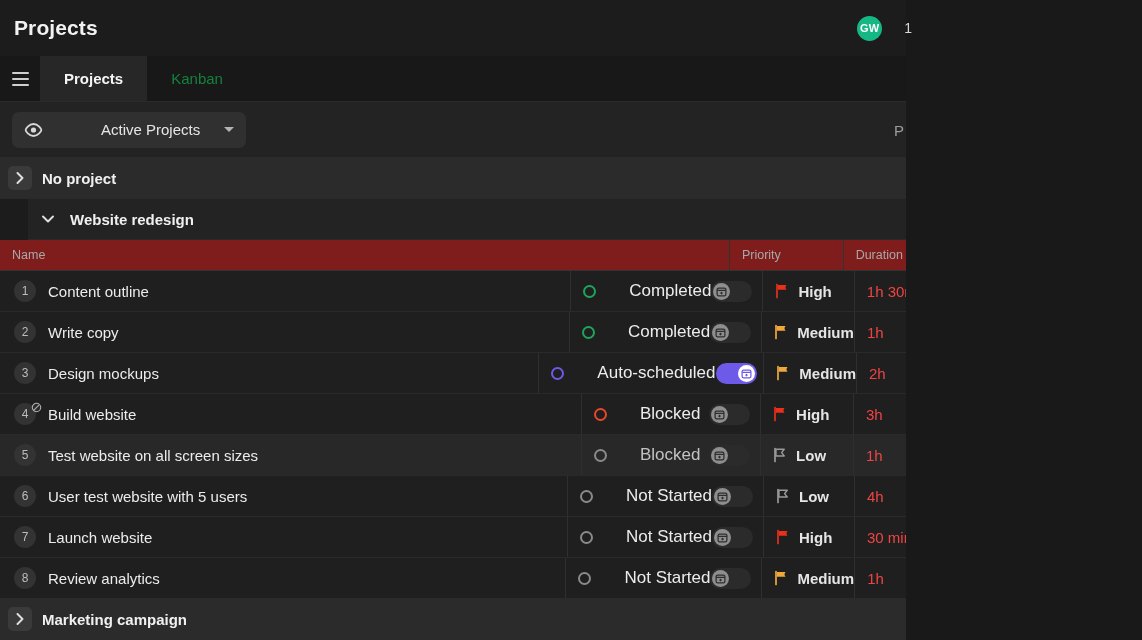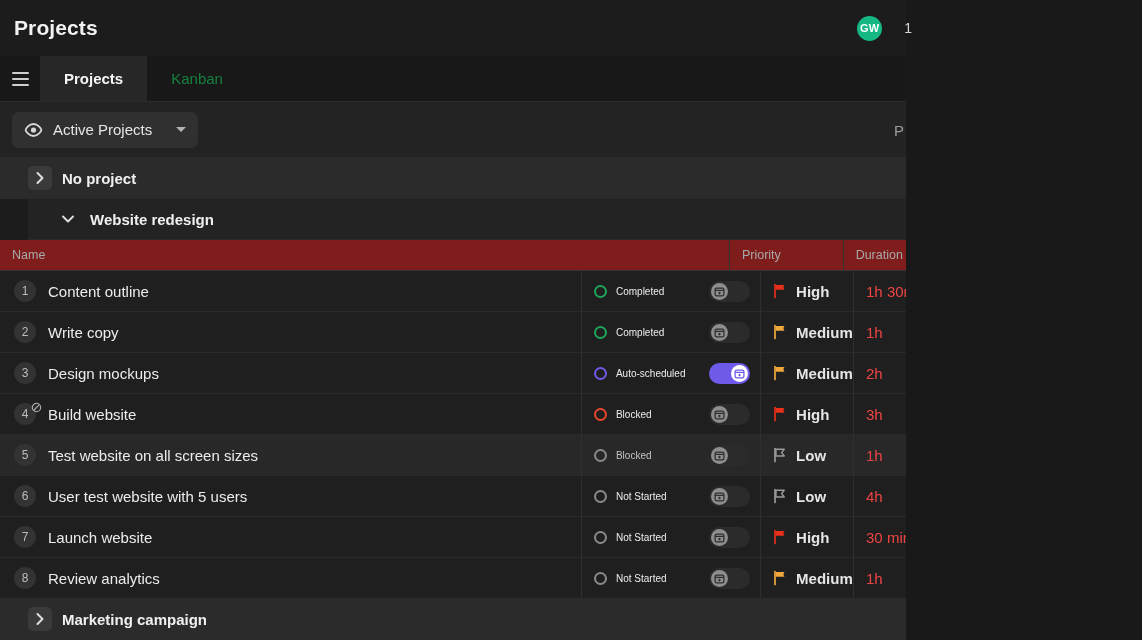--- a/index.html
+++ b/index.html
@@ -121,20 +121,21 @@
     gap: 10px;
     height: 36px;
     padding: 0 10px 0 12px;
     background: #303030;
     border-radius: 7px;
     cursor: pointer;
   }
   .filter-chip-label {
     font-size: 15px;
     color: #e6e6e6;
+    margin-left: 48px;
   }
   .eye-icon { display: flex; align-items: center; }
   .chev-down-small {
     width: 0; height: 0;
     border-left: 5px solid transparent;
     border-right: 5px solid transparent;
     border-top: 5px solid #b4b4b4;
     margin-left: 14px;
     margin-right: 2px;
   }
@@ -152,21 +153,21 @@
     font-size: 15px;
     color: #9c9c9c;
     white-space: nowrap;
   }
 
   
   .group-row {
     height: 41px;
     display: flex;
     align-items: center;
-    padding-left: 28px;
+    padding-left: 8px;
     gap: 10px;
     border-bottom: 1px solid #2a2a2a;
     cursor: pointer;
   }
   .group-row.collapsed { background: #2b2b2b; }
   .group-row.expanded  { background: #232323; margin-left: 28px; }
   .group-chev {
     width: 24px; height: 24px;
     border-radius: 5px;
     display: flex; align-items: center; justify-content: center;
@@ -242,21 +243,21 @@
     width: 100%;
     padding-right: 10px;
   }
   .status-ring {
     width: 13px; height: 13px;
     border-radius: 50%;
     border: 2px solid #8a8a8a;
     flex: 0 0 auto;
     margin-right: 9px;
   }
-  .status-label { font-size: 10px; color: #ececec; white-space: nowrap; }
+  .status-label { font-size: 17px; color: #ececec; white-space: nowrap; margin-left: 24px; }
   .status-label.dim { color: #c2c2c2; }
 
   .toggle {
     margin-left: auto;
     width: 41px; height: 21px;
     border-radius: 11px;
     background: #2b2b2b;
     position: relative;
     flex: 0 0 auto;
   }

